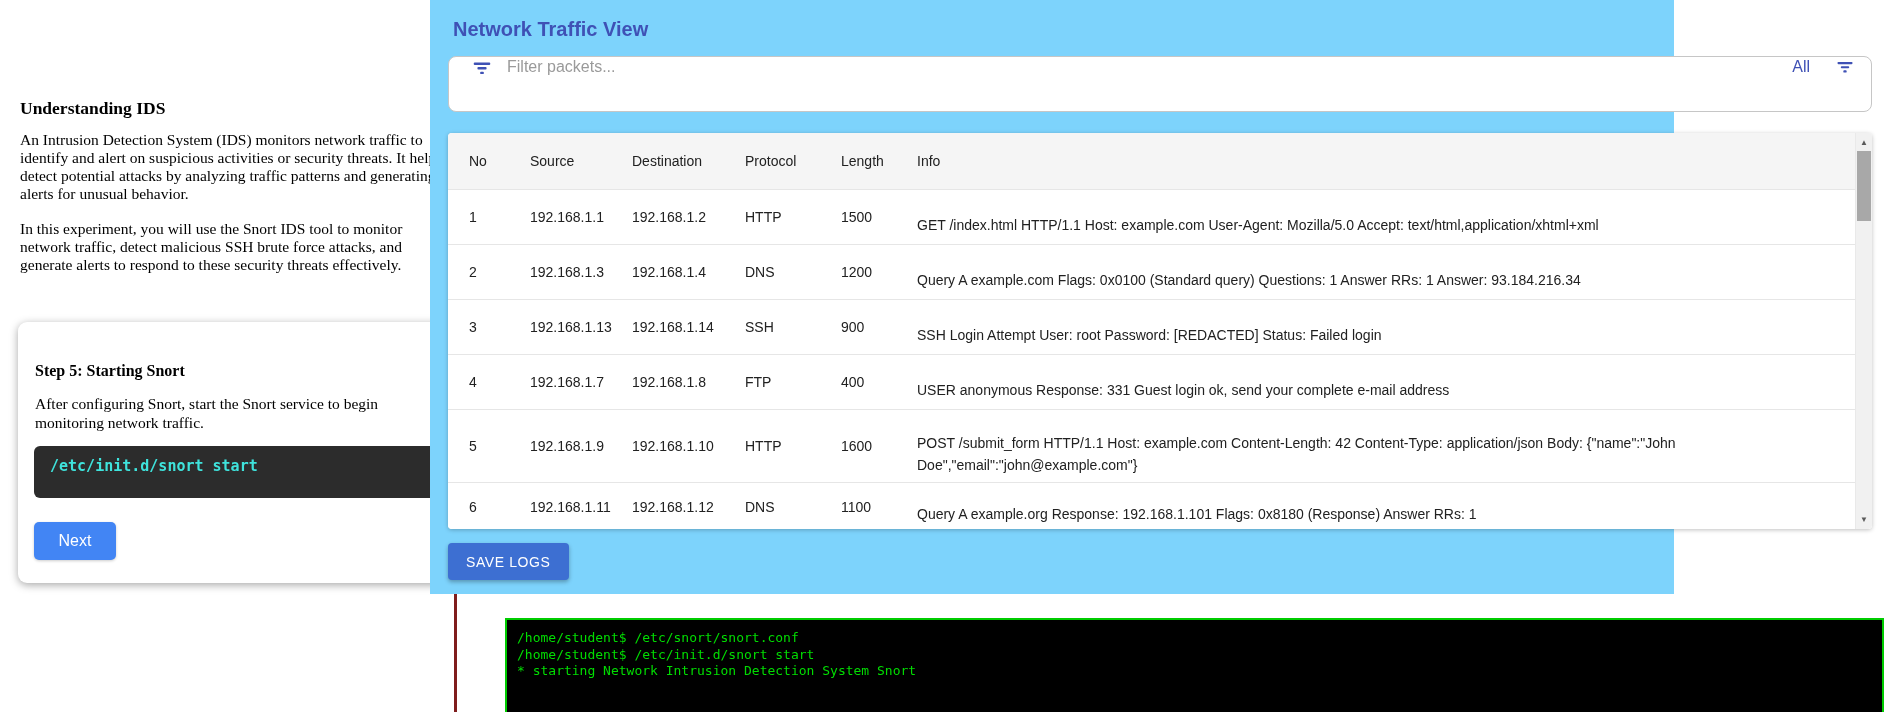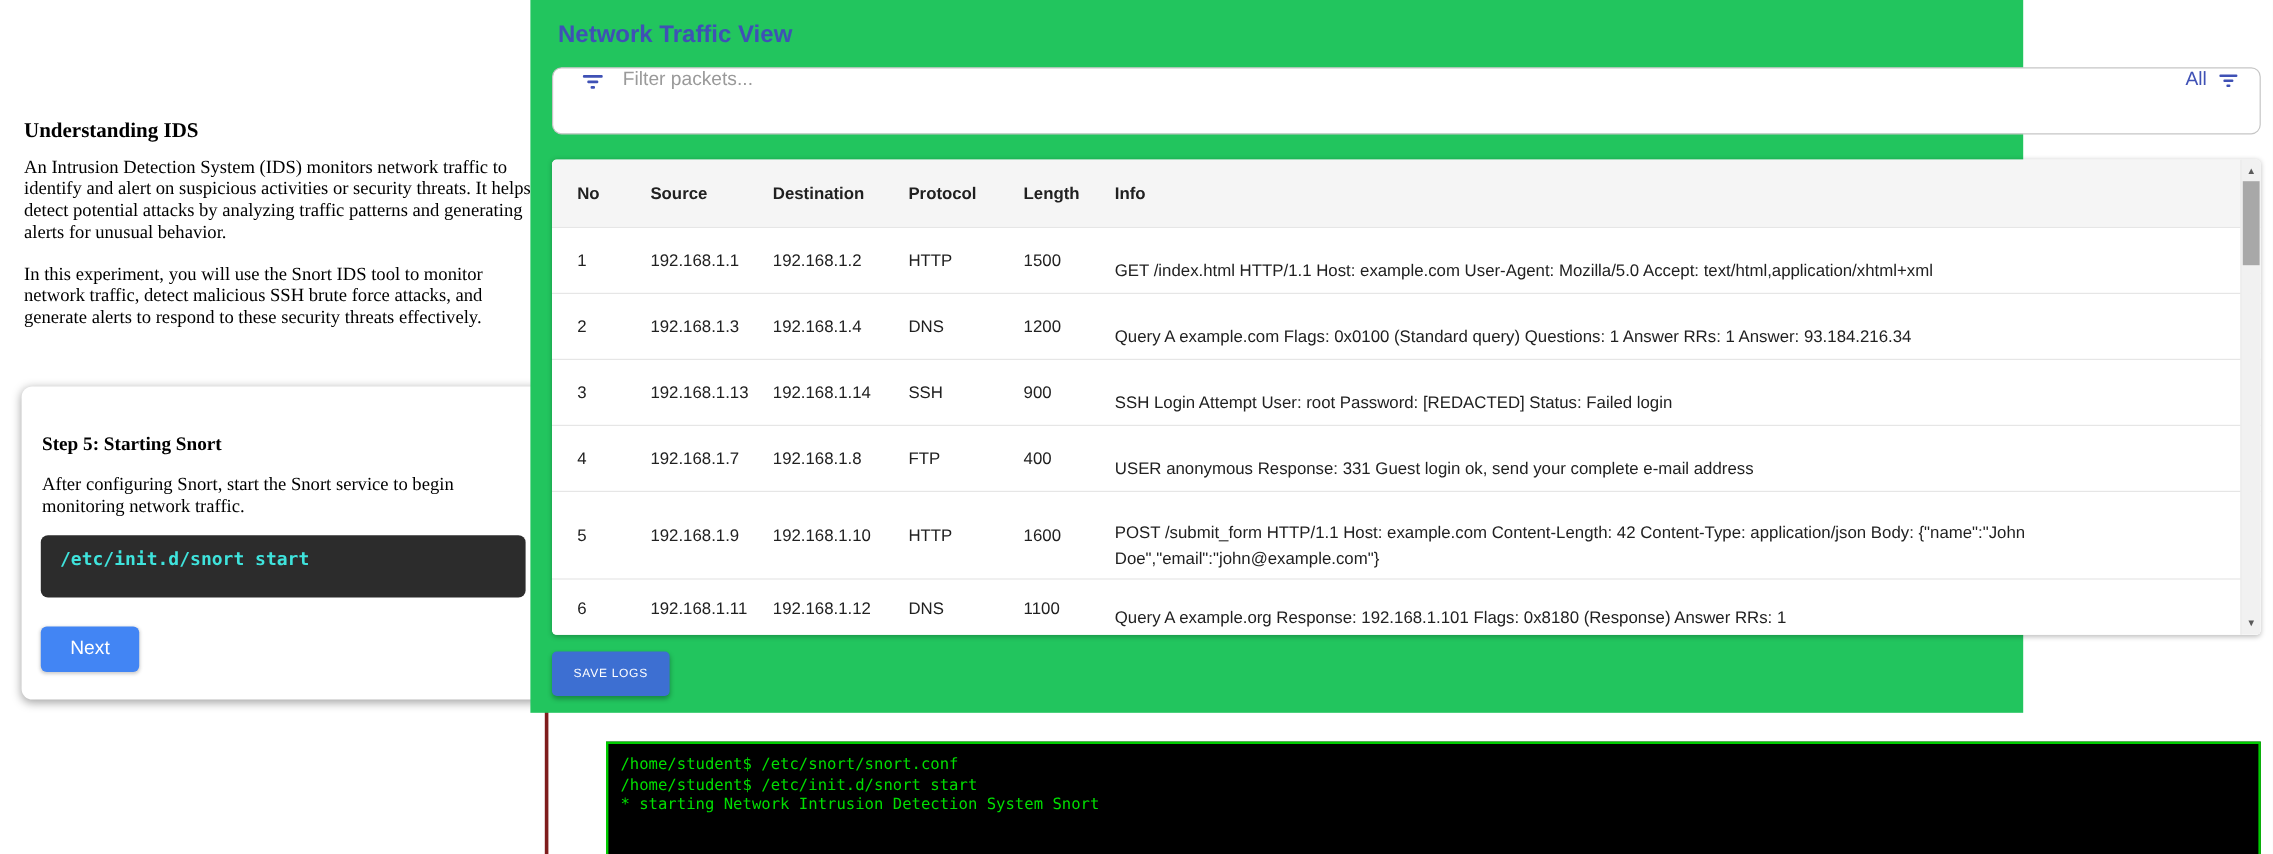--- a/index.html
+++ b/index.html
@@ -21,57 +21,57 @@
   .step-card p{margin:14px 0 0 1px;font-size:15.5px;line-height:1.25;}
   .code-block{margin-top:13px;height:52px;background:#2c2c2c;border-radius:6px;
               padding:0 16px;box-sizing:border-box;line-height:40px;}
   .code-block code{font-family:"DejaVu Sans Mono","Liberation Mono",monospace;
                    font-size:15px;font-weight:bold;color:#3fe3dc;}
   .next-btn{position:absolute;left:16px;top:200px;width:82px;height:38px;background:#4285f4;
             color:#fff;border:none;border-radius:5px;font-size:16px;cursor:pointer;
             font-family:"Liberation Sans",sans-serif;box-shadow:0 1px 3px rgba(0,0,0,0.2);}
 
   
-  .main{position:absolute;left:442px;top:0;width:1244px;height:594px;background:#22c55e;}
+  .main{position:absolute;left:430px;top:0;width:1244px;height:594px;background:#7dd3fc;}
   .panel-title{position:absolute;left:23px;top:18px;margin:0;font-size:20px;font-weight:bold;
                color:#3f51b5;}
   .filter-bar{position:absolute;left:18px;top:56px;width:1424px;height:56px;background:#fff;
               border:1px solid #c6c6c6;border-radius:8px;box-sizing:border-box;
               display:flex;align-items:flex-start;}
   .filter-icon{display:inline-flex;width:22px;height:22px;margin-left:22px;flex:0 0 auto;}
   .filter-icon svg{width:100%;height:100%;}
   .filter-input{flex:1;border:none;outline:none;background:transparent;margin-left:12px;
                 font-size:16px;color:#333;font-family:"Liberation Sans",sans-serif;}
   .filter-input::placeholder{color:#9a9a9a;}
-  .filter-scope{display:flex;align-items:center;gap:8px;margin-right:16px;cursor:pointer;}
+  .filter-scope{display:flex;align-items:center;gap:25px;margin-right:16px;cursor:pointer;}
   .filter-scope .label{color:#3f51b5;font-size:16px;}
   .filter-scope .filter-icon{width:20px;height:20px;margin-left:0;}
 
   .table-card{position:absolute;left:18px;top:133px;width:1424px;height:396px;background:#fff;
               border-radius:4px;box-shadow:0 1px 4px rgba(0,0,0,0.25);overflow:hidden;}
   .trow{display:grid;grid-template-columns:61px 102px 113px 96px 76px 1fr;
         align-items:center;padding:0 44px 0 21px;border-top:1px solid #e6e6e6;
         font-size:14px;color:#212121;}
-  .trow.thead{height:56px;background:#f5f5f5;border-top:none;font-weight:bold;}
+  .trow.thead{height:56px;background:#f5f5f5;border-top:none;font-weight:normal;}
   .trow.r{height:54px;background:#fff;}
   .trow.tall{height:72px;}
   .trow.short{height:47px;border-bottom:1px solid #e6e6e6;}
   .c{padding-right:10px;}
   .c.info{line-height:1.6;margin-top:16px;}
 
   .scrollbar{position:absolute;right:0;top:0;bottom:0;width:17px;background:#f1f1f1;
              border-left:1px solid #e9e9e9;box-sizing:border-box;}
   .sb-arrow{position:absolute;left:0;width:100%;height:17px;display:flex;align-items:center;
             justify-content:center;font-size:8px;color:#5a5a5a;cursor:pointer;}
   .sb-arrow.up{top:1px;}
   .sb-arrow.down{bottom:1px;}
   .sb-thumb{position:absolute;left:1px;top:18px;width:14px;height:70px;background:#a8a8a8;cursor:grab;}
 
   .save-btn{position:absolute;left:18px;top:543px;height:37px;padding:0 18px;background:#3d6fd2;
-            color:#fff;border:none;border-radius:4px;font-size:10px;letter-spacing:0.6px;
+            color:#fff;border:none;border-radius:4px;font-size:14px;letter-spacing:0.6px;
             font-family:"Liberation Sans",sans-serif;cursor:pointer;
             box-shadow:0 2px 4px rgba(0,0,0,0.3);}
 
   
   .terminal{position:absolute;left:505px;top:618px;width:1379px;height:104px;background:#000;
             border:2px solid #00cc00;box-sizing:border-box;padding:10px 0 0 10px;}
   .tline{font-family:"DejaVu Sans Mono","Liberation Mono",monospace;font-size:13px;
          font-weight:normal;color:#00dd00;line-height:16.5px;white-space:pre;}
   .cursor{display:inline-block;width:2px;height:14px;background:#cfcfcf;margin-left:5px;
           vertical-align:middle;}

